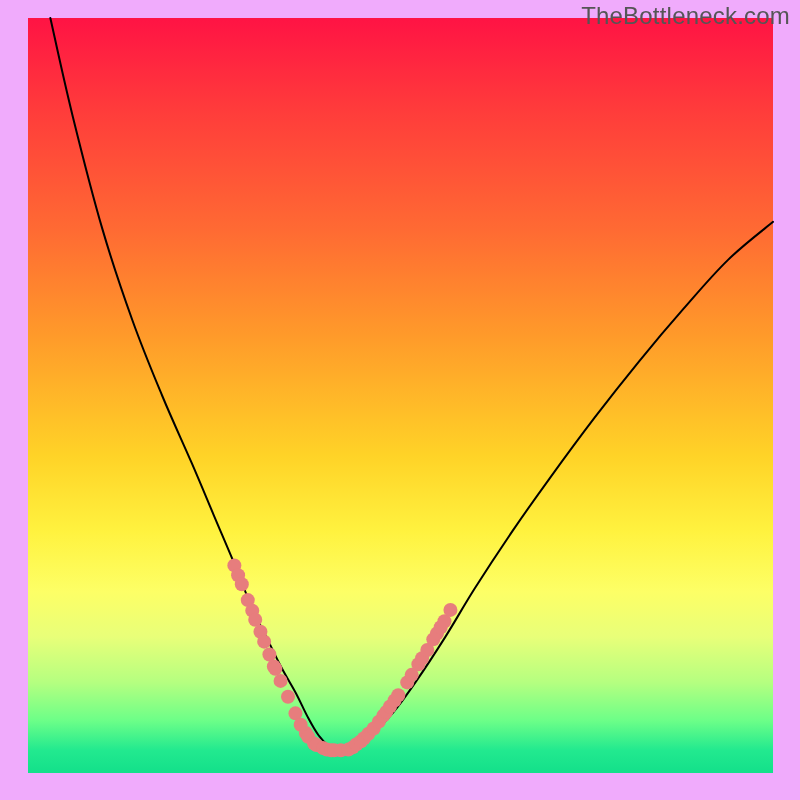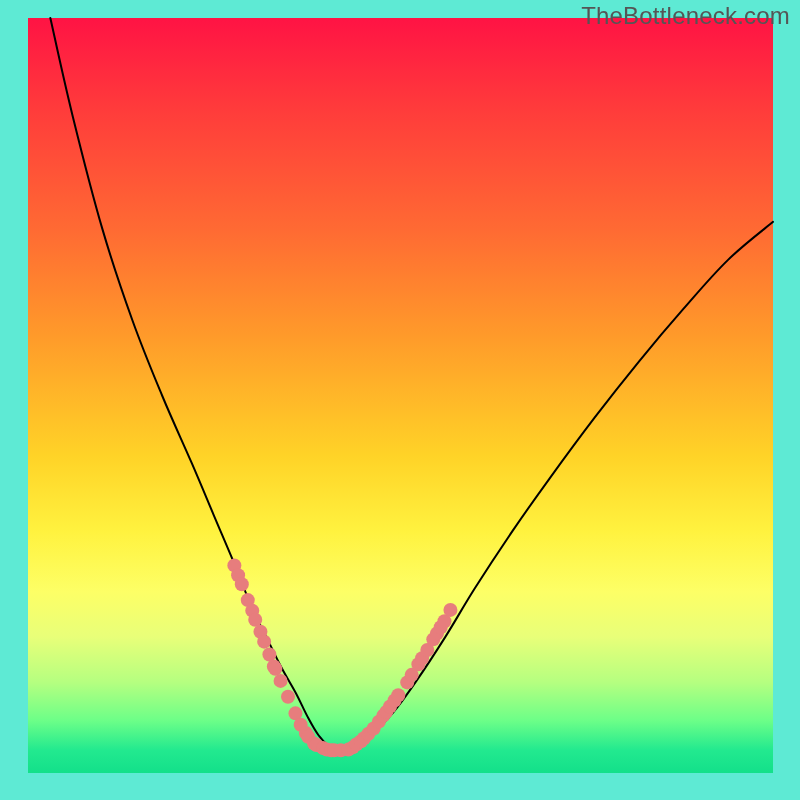--- a/index.html
+++ b/index.html
@@ -7,21 +7,21 @@
     padding: 0;
     width: 800px;
     height: 800px;
     overflow: hidden;
     font-family: Arial, Helvetica, sans-serif;
   }
   .frame {
     position: relative;
     width: 800px;
     height: 800px;
-    background: #5eead4;
+    background: #f0abfc;
     box-sizing: border-box;
   }
   .plot-area {
     position: absolute;
     left: 28px;
     top: 18px;
     width: 745px;
     height: 755px;
     background: linear-gradient(
       to bottom,

